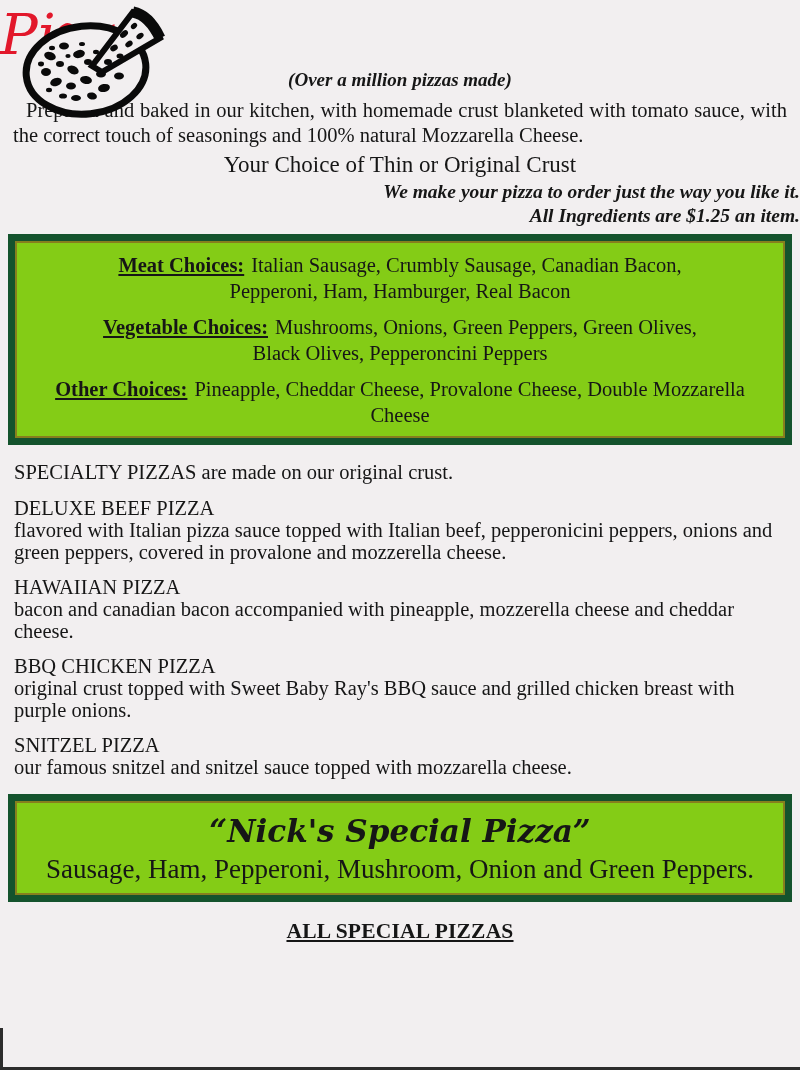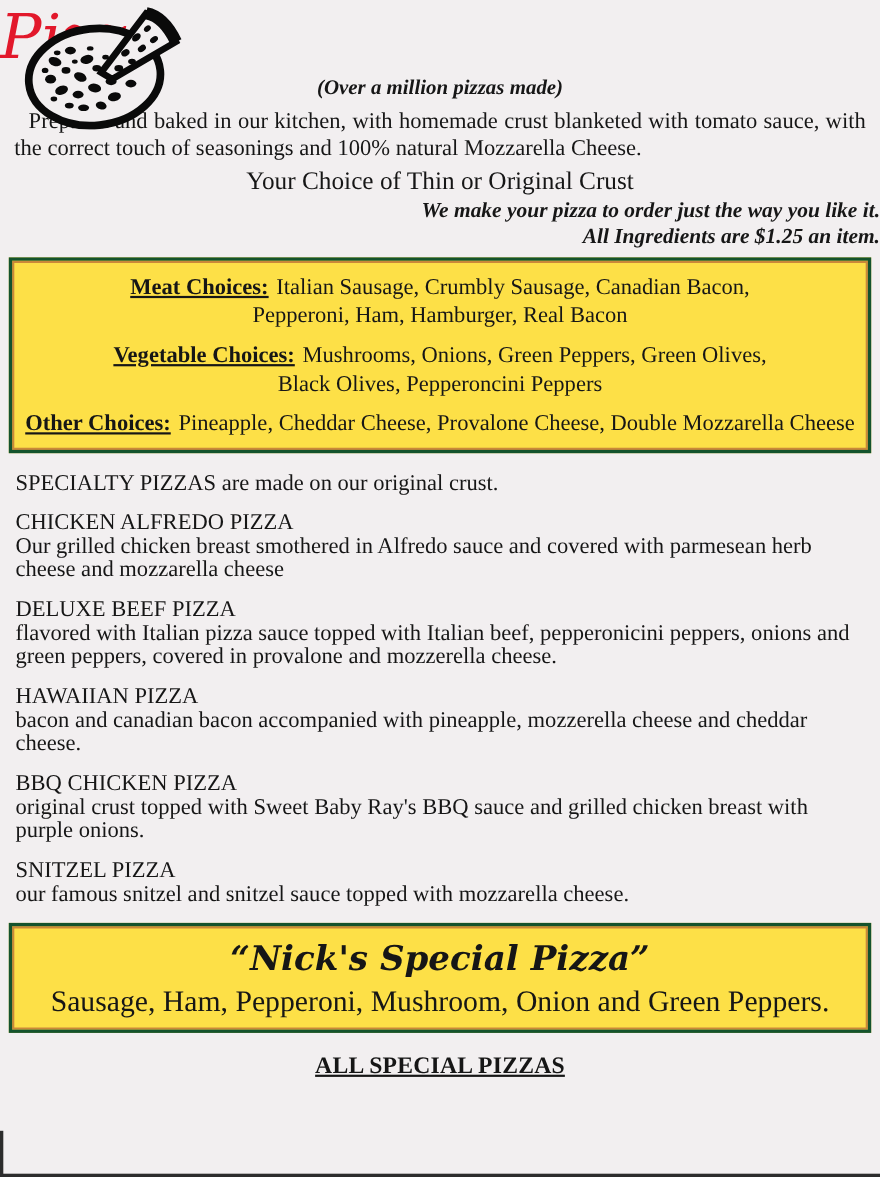--- a/index.html
+++ b/index.html
@@ -67,22 +67,22 @@
   .notes {
     margin-top: 3px;
     text-align: right;
     font-weight: bold; font-style: italic;
     font-size: 19.5px; line-height: 23.5px;
   }
 
   
   .red-box {
     margin: 7px 8px 0 8px;
-    background: #fde047;
-    border: 3px solid #14532d;
+    background: #84cc16;
+    border: 7px solid #14532d;
     box-shadow: inset 0 0 0 2px rgba(140, 30, 40, 0.45);
   }
   .choices-box { padding: 12px 8px 10px 8px; text-align: center; }
   .choice-group { margin-bottom: 11px; }
   .choice-group:last-child { margin-bottom: 0; }
   .gline { font-size: 20.5px; line-height: 25.5px; }
   .glabel {
     font-weight: bold;
     text-decoration: underline;
     margin-right: 7px;
@@ -205,24 +205,20 @@
     <div class="choice-group">
       <div class="gline">
         <span class="glabel">Other Choices:</span><span>Pineapple, Cheddar Cheese, Provalone Cheese, Double Mozzarella Cheese</span>
       </div>
     </div>
   </div>
 
   <div class="specialty-intro">SPECIALTY PIZZAS are made on our original crust.</div>
 
   <div>
-    <div class="sp-item-name">CHICKEN ALFREDO PIZZA</div>
-    <div class="sp-item-desc">Our grilled chicken breast smothered in Alfredo sauce and covered with parmesean herb cheese and mozzarella cheese</div>
-  </div>
-  <div>
     <div class="sp-item-name">DELUXE BEEF PIZZA</div>
     <div class="sp-item-desc">flavored with Italian pizza sauce topped with Italian beef, pepperonicini peppers, onions and green peppers, covered in provalone and mozzerella cheese.</div>
   </div>
   <div>
     <div class="sp-item-name">HAWAIIAN PIZZA</div>
     <div class="sp-item-desc">bacon and canadian bacon accompanied with pineapple, mozzerella cheese and cheddar cheese.</div>
   </div>
   <div>
     <div class="sp-item-name">BBQ CHICKEN PIZZA</div>
     <div class="sp-item-desc">original crust topped with Sweet Baby Ray's BBQ sauce and grilled chicken breast with purple onions.</div>

